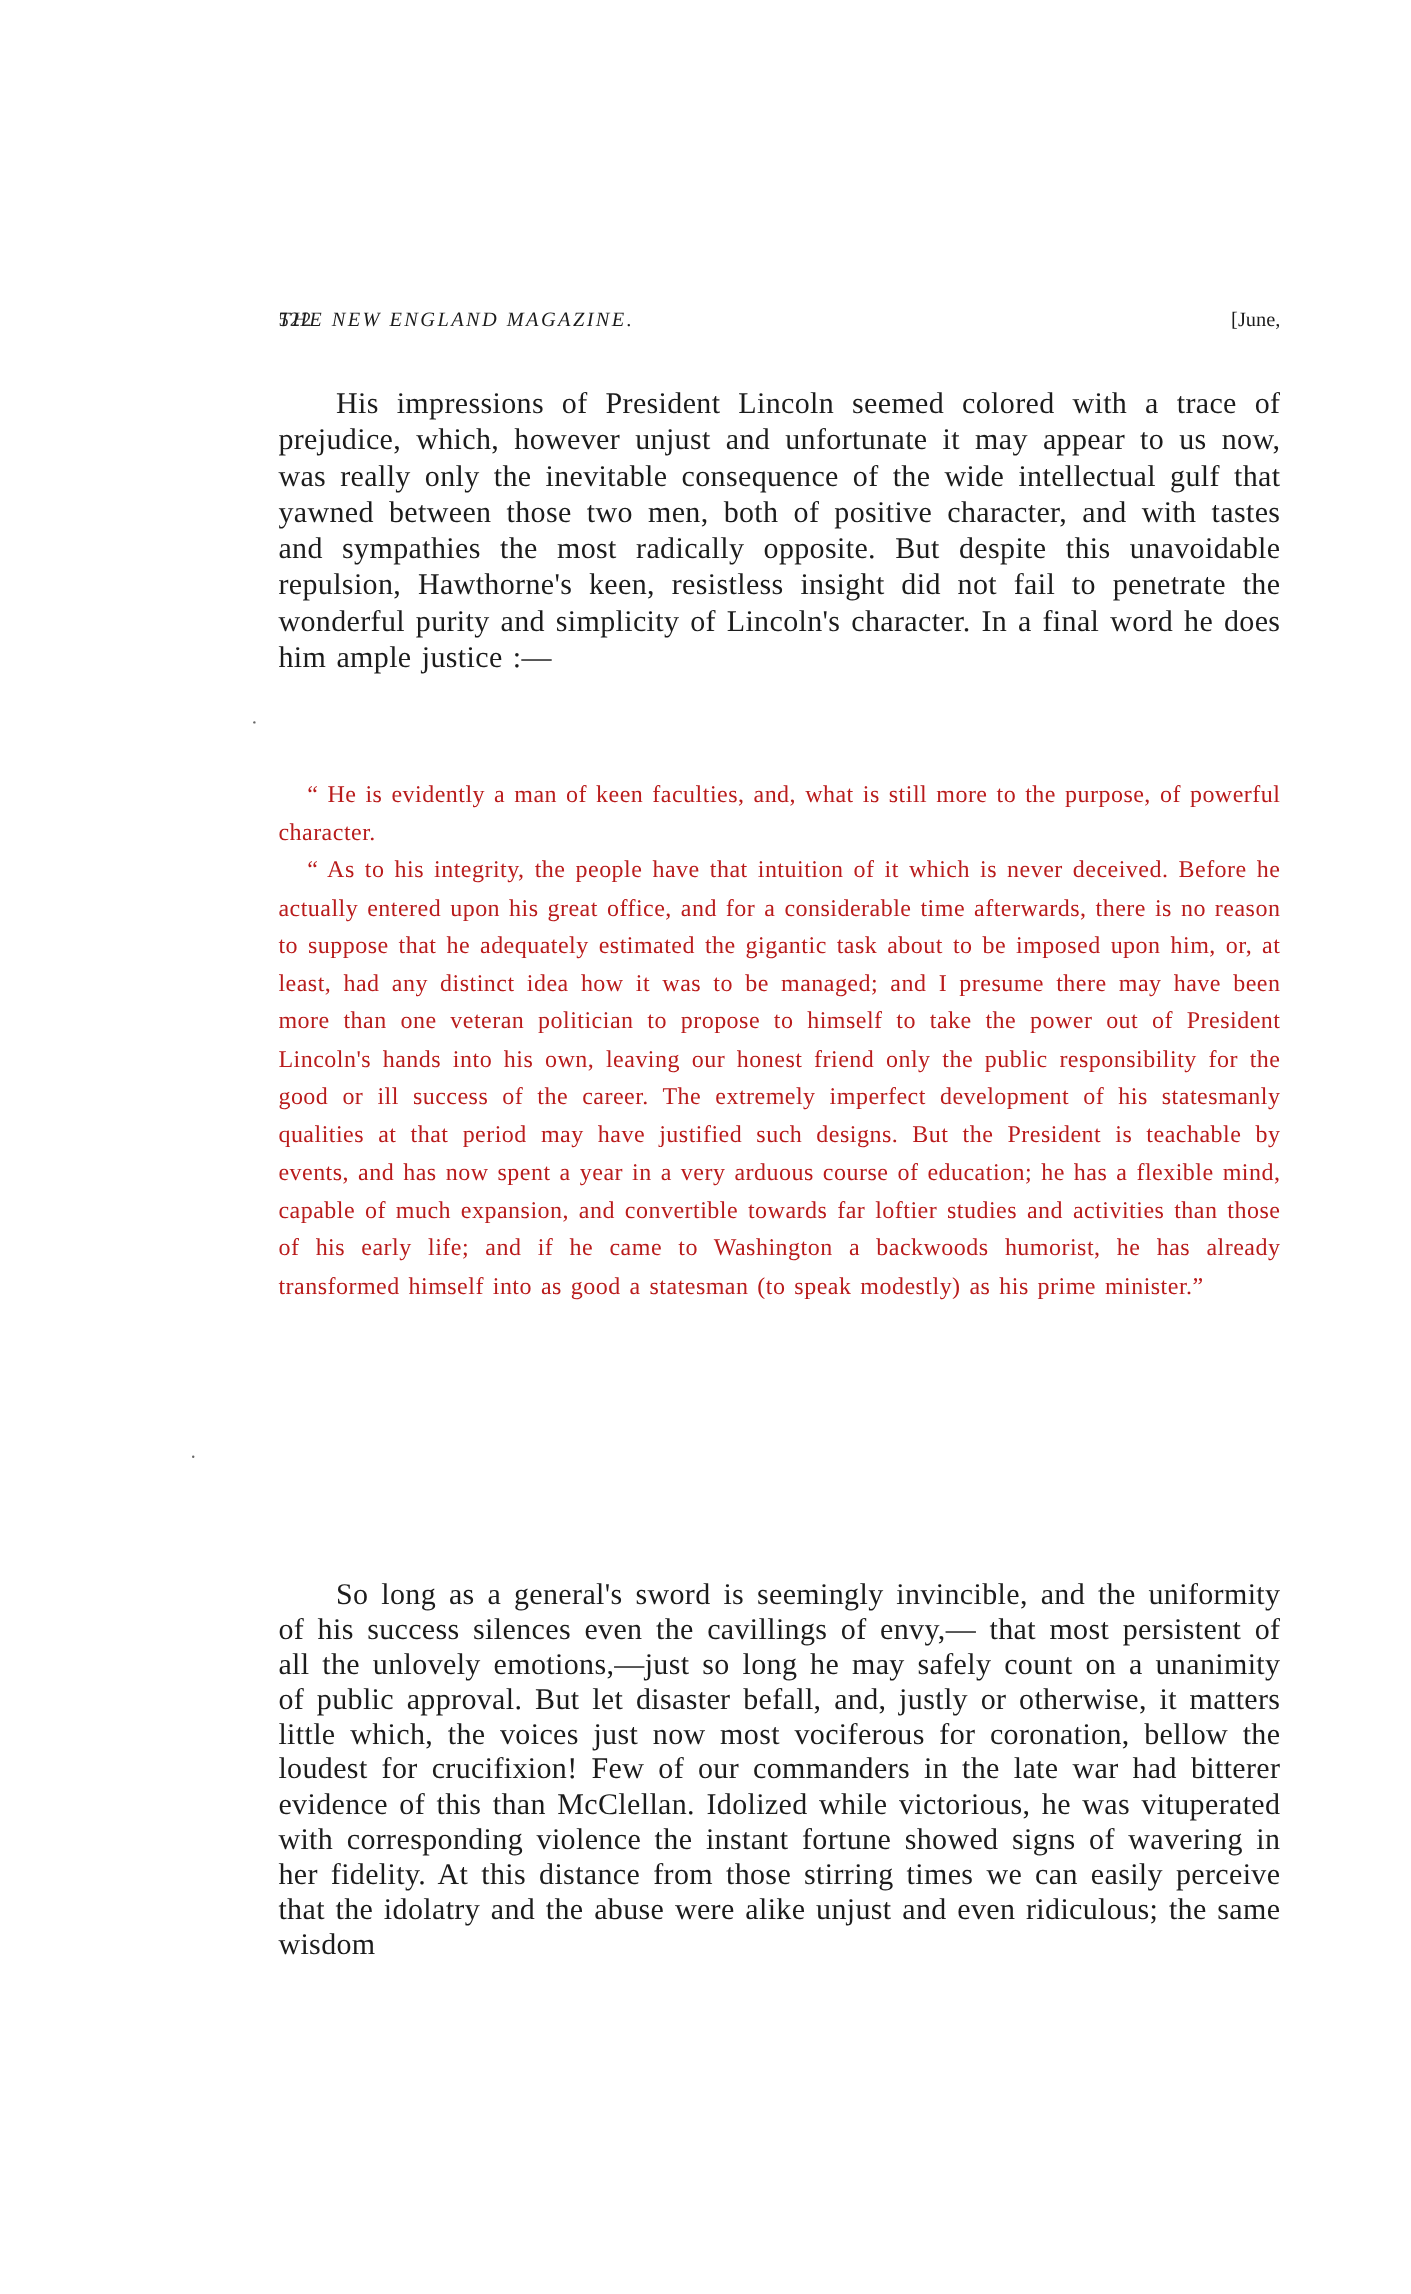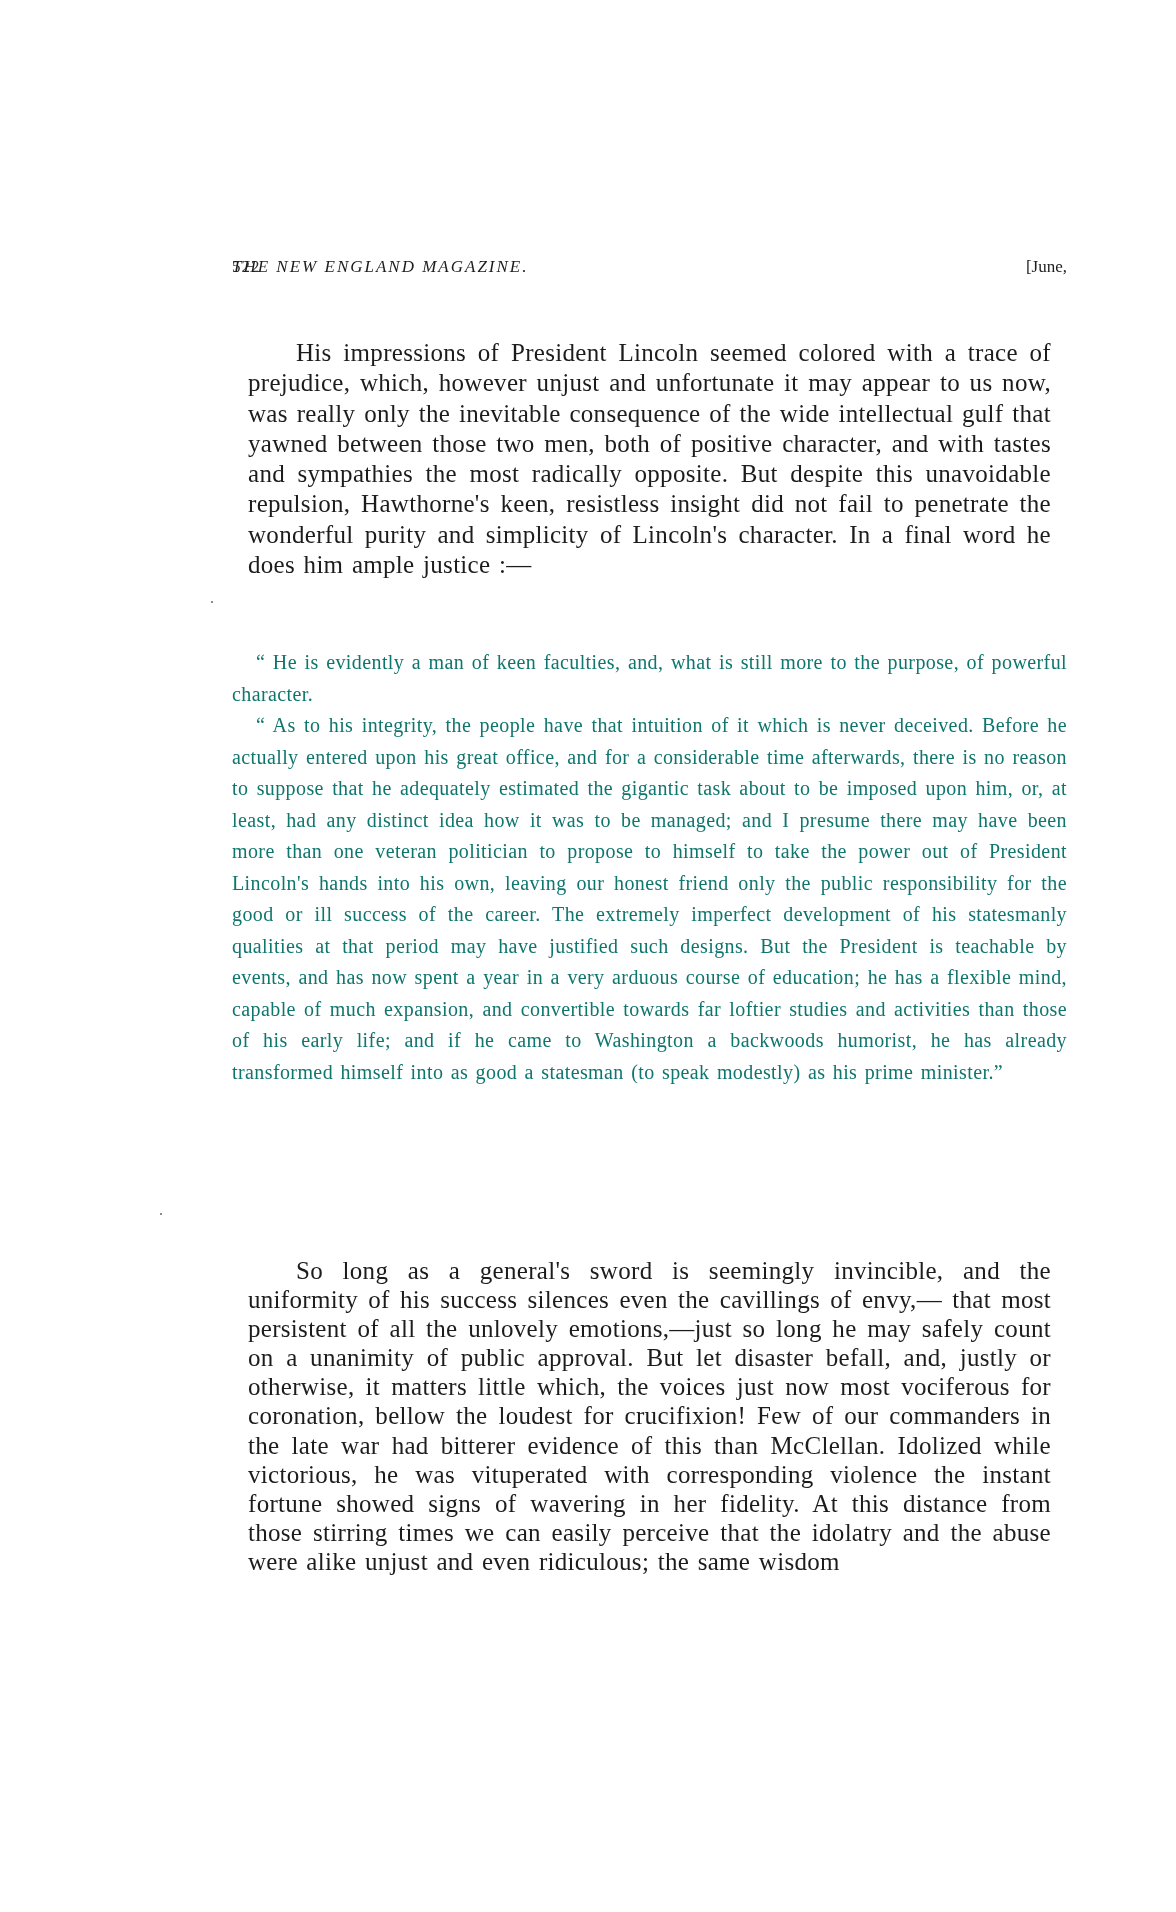--- a/index.html
+++ b/index.html
@@ -56,34 +56,34 @@
       left: 0;
       width: 835px;
       font-size: 25px;
       line-height: 30.3px;
       text-align: justify;
       text-align-last: left;
       letter-spacing: 0.3px;
       word-spacing: 2px;
     }
     .para-1 { top: 322px; }
-    .para-1 p, .para-2 p { margin: 16px; text-indent: 48px; }
-    .para-2 { top: 1240px; line-height: 29.1px; }
+    .para-1 p, .para-2 p { margin: 0; text-indent: 48px; }
+    .para-2 { top: 1315px; line-height: 29.1px; }
     .quote {
       position: absolute;
       left: 0;
       top: 647px;
       width: 835px;
       font-size: 20px;
       line-height: 31.5px;
       text-align: justify;
       text-align-last: left;
       letter-spacing: 0.4px;
       word-spacing: 2px;
-      color: #0f766e;
+      color: #b91c1c;
     }
     .quote p {
       margin: 0;
       text-indent: 24px;
     }
     .speck {
       position: absolute;
       width: 2px;
       height: 2px;
       background: #666;

